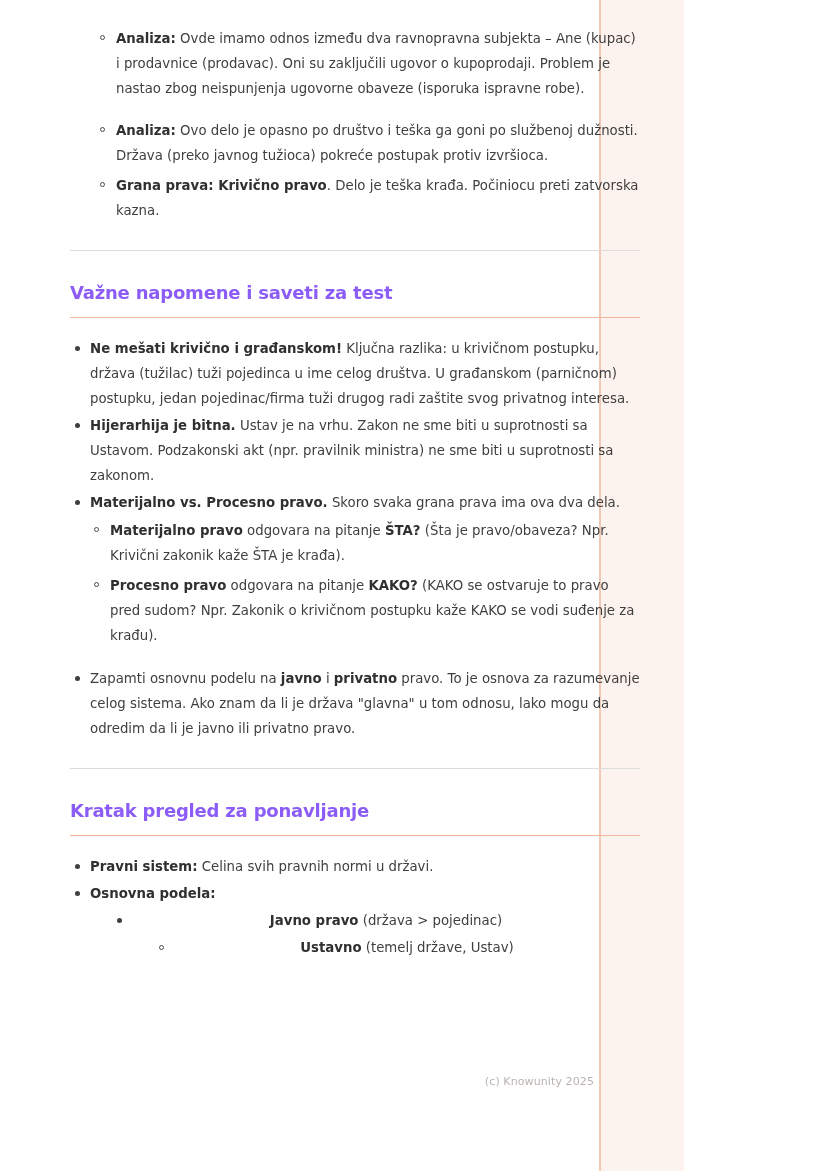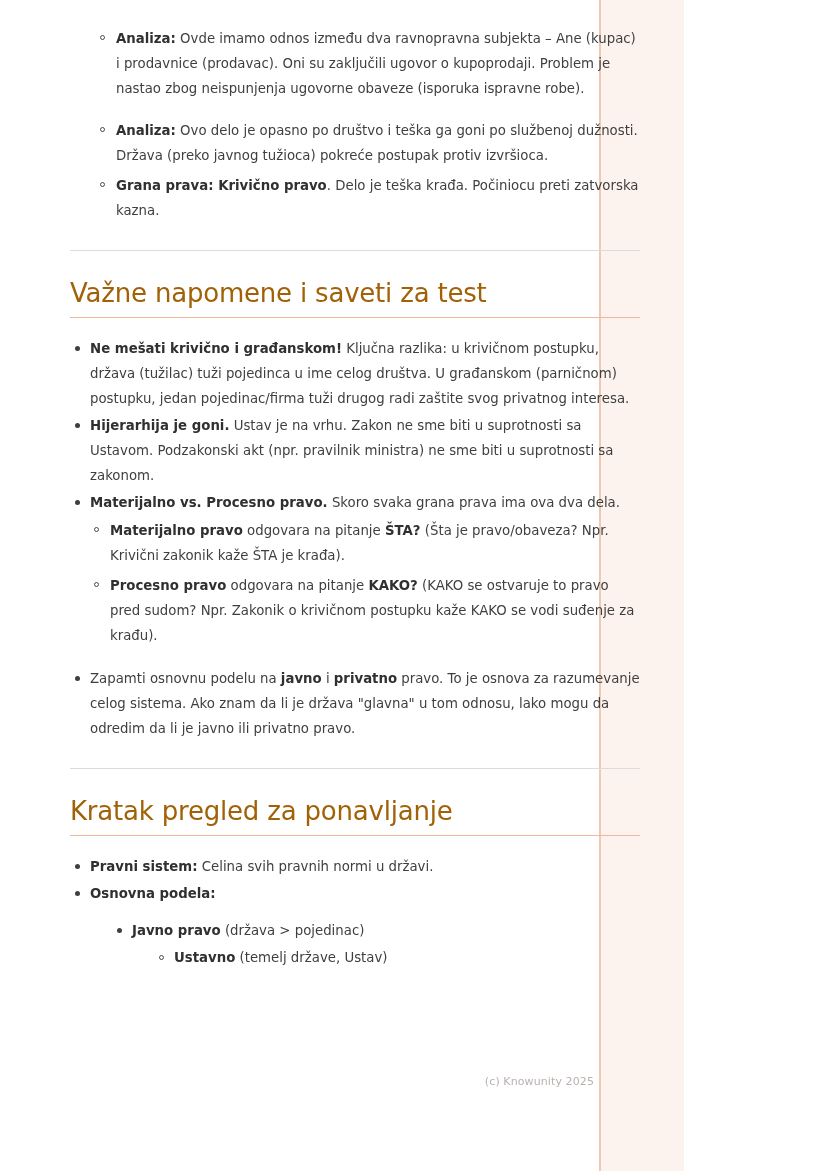--- a/index.html
+++ b/index.html
@@ -113,24 +113,24 @@
     font-weight: bold;
     color: #303030;
   }
   .sep {
     border: 0;
     border-top: 1px solid #dcdcdc;
     margin: 27px 0 0 0;
     width: 100%;
   }
   h2 {
-    font-size: 26px;
+    font-size: 18px;
     line-height: 30px;
-    color: #a16207;
-    font-weight: normal;
+    color: #8b5cf6;
+    font-weight: bold;
     margin: 27px 0 0 0;
     padding: 0 0 9px 0;
     letter-spacing: -0.2px;
   }
   .h2rule {
     border: 0;
     border-top: 1.5px solid #f2b79b;
     margin: 0 0 18px 0;
     width: 100%;
   }
@@ -175,21 +175,21 @@
     <hr class="sep">
 
     <h2>Važne napomene i saveti za test</h2>
     <hr class="h2rule">
 
     <ul class="lvl1">
       <li>
         <span class="b">Ne mešati krivično i građanskom!</span><span> Ključna razlika: u krivičnom postupku, država (tužilac) tuži pojedinca u ime celog društva. U građanskom (parničnom) postupku, jedan pojedinac/firma tuži drugog radi zaštite svog privatnog interesa.</span>
       </li>
       <li>
-        <span class="b">Hijerarhija je goni.</span><span> Ustav je na vrhu. Zakon ne sme biti u suprotnosti sa Ustavom. Podzakonski akt (npr. pravilnik ministra) ne sme biti u suprotnosti sa zakonom.</span>
+        <span class="b">Hijerarhija je bitna.</span><span> Ustav je na vrhu. Zakon ne sme biti u suprotnosti sa Ustavom. Podzakonski akt (npr. pravilnik ministra) ne sme biti u suprotnosti sa zakonom.</span>
       </li>
       <li>
         <span class="b">Materijalno vs. Procesno pravo.</span><span> Skoro svaka grana prava ima ova dva dela.</span>
         <ul class="lvl2" style="margin-left:0;">
           <li>
             <span class="b">Materijalno pravo</span><span> odgovara na pitanje </span><span class="b">ŠTA?</span><span> (Šta je pravo/obaveza? Npr. Krivični zakonik kaže ŠTA je krađa).</span>
           </li>
           <li>
             <span class="b">Procesno pravo</span><span> odgovara na pitanje </span><span class="b">KAKO?</span><span> (KAKO se ostvaruje to pravo pred sudom? Npr. Zakonik o krivičnom postupku kaže KAKO se vodi suđenje za krađu).</span>
           </li>
@@ -204,21 +204,21 @@
 
     <h2>Kratak pregled za ponavljanje</h2>
     <hr class="h2rule">
 
     <ul class="lvl1">
       <li>
         <span class="b">Pravni sistem:</span><span> Celina svih pravnih normi u državi.</span>
       </li>
       <li>
         <span class="b">Osnovna podela:</span><span></span>
-        <ul class="lvl1" style="margin-left:22px;margin-top:12px;">
+        <ul class="lvl1" style="margin-left:22px;margin-top:2px;text-align:center;">
           <li>
             <span class="b">Javno pravo</span><span> (država &gt; pojedinac)</span>
             <ul class="lvl3">
               <li>
                 <span class="b">Ustavno</span><span> (temelj države, Ustav)</span>
               </li>
             </ul>
           </li>
         </ul>
       </li>

